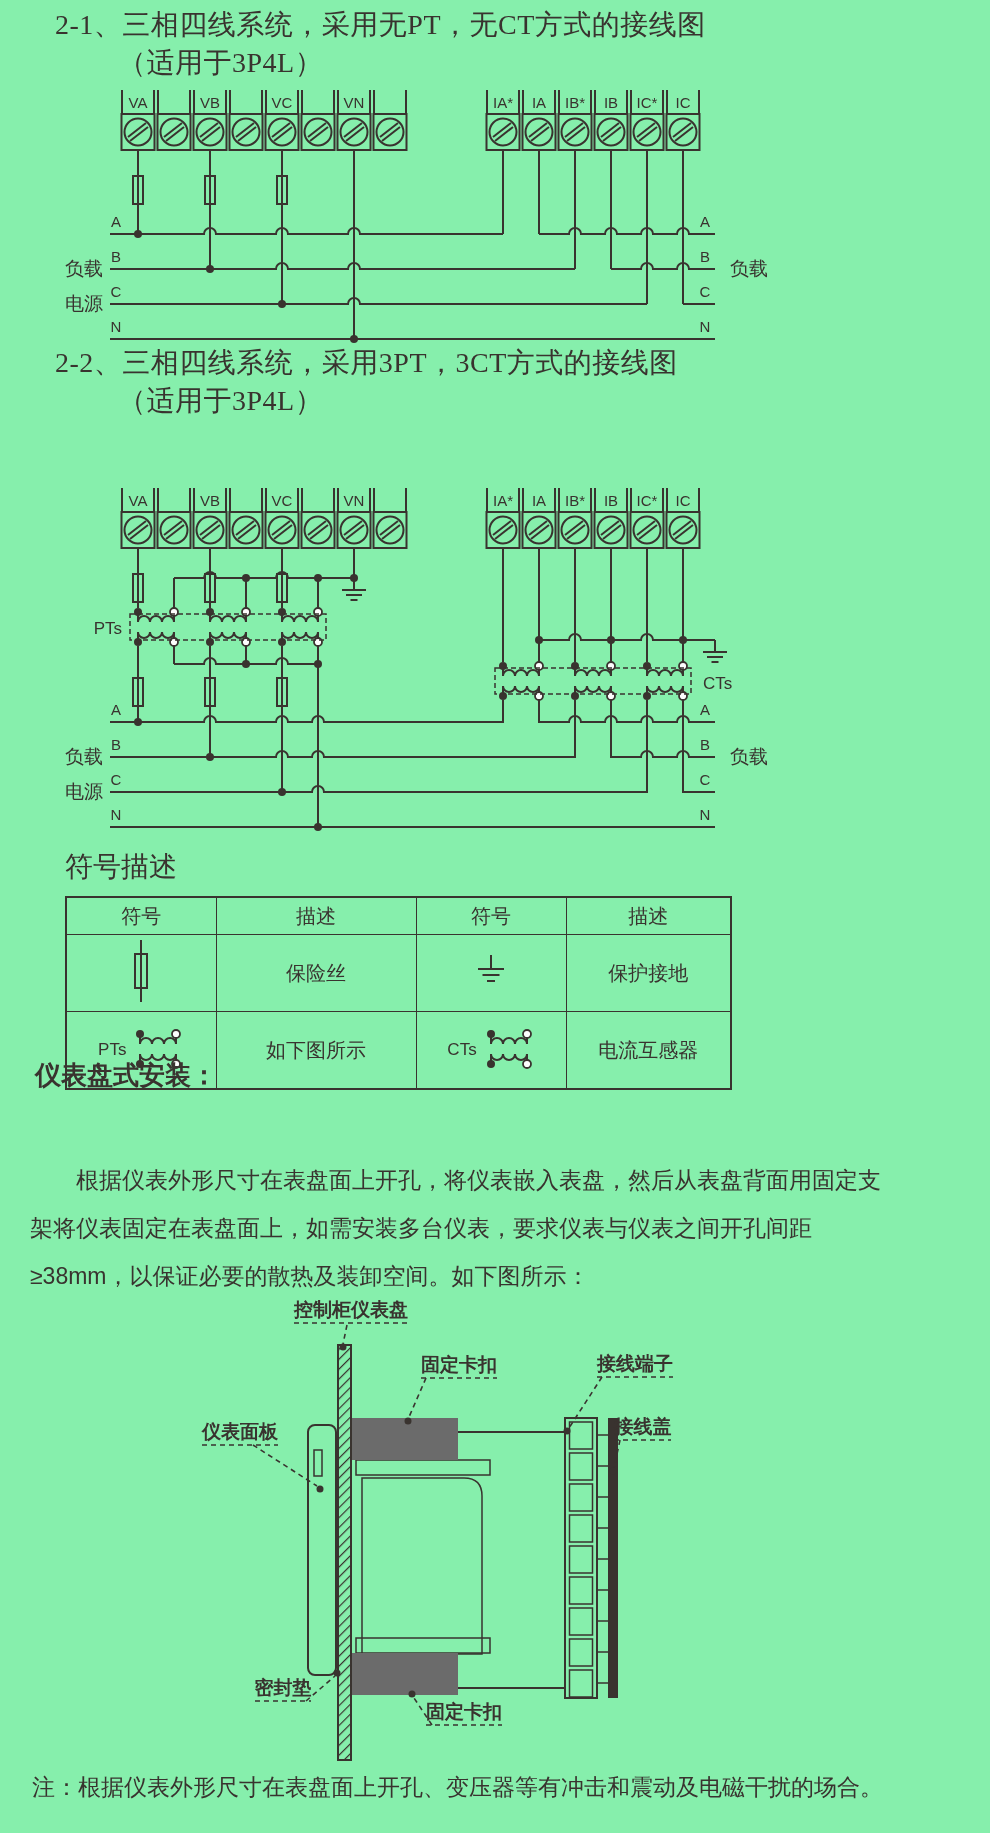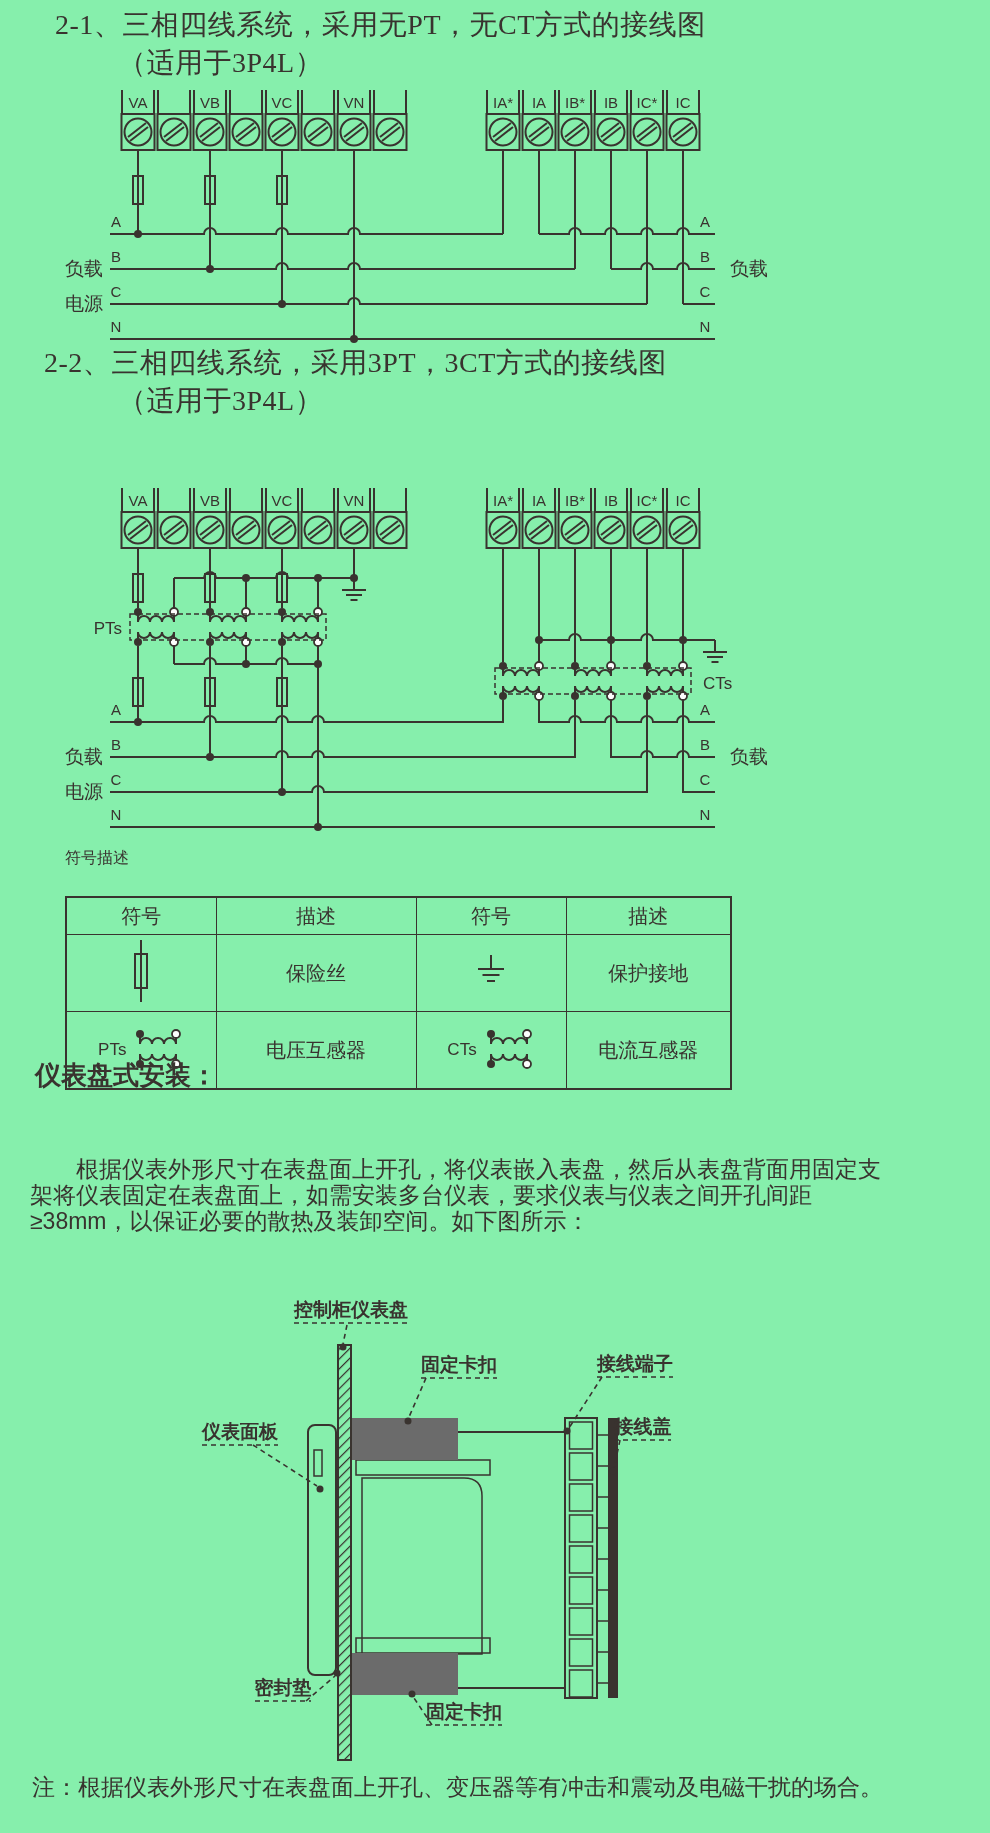--- a/index.html
+++ b/index.html
@@ -1,22 +1,22 @@
 <!DOCTYPE html>
 <html><head>
 <meta charset="utf-8">
 <style>
   html,body{margin:0;padding:0;background:#e8e8e8;}
   .page{position:relative;width:990px;height:1833px;background:#86efac;
         font-family:"Liberation Sans",sans-serif;color:#39332f;overflow:hidden;}
   .abs{position:absolute;}
   .title{font-family:"Liberation Serif",serif;font-size:28px;white-space:nowrap;letter-spacing:0.5px;}
-  .sym-head{font-size:16px;}
+  .sym-head{font-size:28px;}
   .inst-head{font-size:26px;font-weight:700;}
-  .inst-body{font-size:23px;line-height:26px;text-indent:46px;width:856px;}
+  .inst-body{font-size:23px;line-height:48px;text-indent:46px;width:856px;}
   .note{font-size:23px;white-space:nowrap;}
 
   
   .w{stroke:#39332f;stroke-width:2;fill:none;}
   .w15{stroke:#39332f;stroke-width:1.5;fill:none;}
   .dot{fill:#39332f;stroke:none;}
   .oc{fill:#fdfdfd;stroke:#39332f;stroke-width:1.8;}
   .db{stroke:#39332f;stroke-width:1.5;fill:none;stroke-dasharray:5,3;}
   .dash{stroke:#39332f;stroke-width:1.6;fill:none;stroke-dasharray:5,4;}
   svg text{fill:#39332f;}
@@ -143,21 +143,21 @@
       <text x="645" y="143">A</text>
       <text x="645" y="178">B</text>
       <text x="645" y="213">C</text>
       <text x="645" y="248">N</text>
     </g>
     <text class="cjk" x="24" y="191">负载</text>
     <text class="cjk" x="24" y="226">电源</text>
     <text class="cjk" x="689" y="191">负载</text>
   </svg>
 
-  <div class="abs title" style="left:44px;top:344px">2-2、三相四线系统，采用3PT，3CT方式的接线图</div>
+  <div class="abs title" style="left:55px;top:344px">2-2、三相四线系统，采用3PT，3CT方式的接线图</div>
   <div class="abs title" style="left:118px;top:382px">（适用于3P4L）</div>
 
   <svg class="abs" style="left:60px;top:482px" width="725" height="360" viewBox="0 0 725 360">
     <g>
       <use href="#term" x="78"></use>
         <use href="#term" x="114"></use>
         <use href="#term" x="150"></use>
         <use href="#term" x="186"></use>
       <use href="#term" x="222"></use>
         <use href="#term" x="258"></use>
@@ -311,21 +311,21 @@
       <td>
         <span class="symcell">
           <span style="font-size:17px">PTs</span>
           <svg width="52" height="48">
             <g transform="translate(8,8)">
                   <use href="#xfmr"></use>
                 </g>
           </svg>
         </span>
       </td>
-      <td>电压互感器</td>
+      <td>如下图所示</td>
       <td>
         <span class="symcell">
           <span style="font-size:17px">CTs</span>
           <svg width="52" height="48">
             <g transform="translate(8,8)">
                   <use href="#xfmr"></use>
                 </g>
           </svg>
         </span>
       </td>

